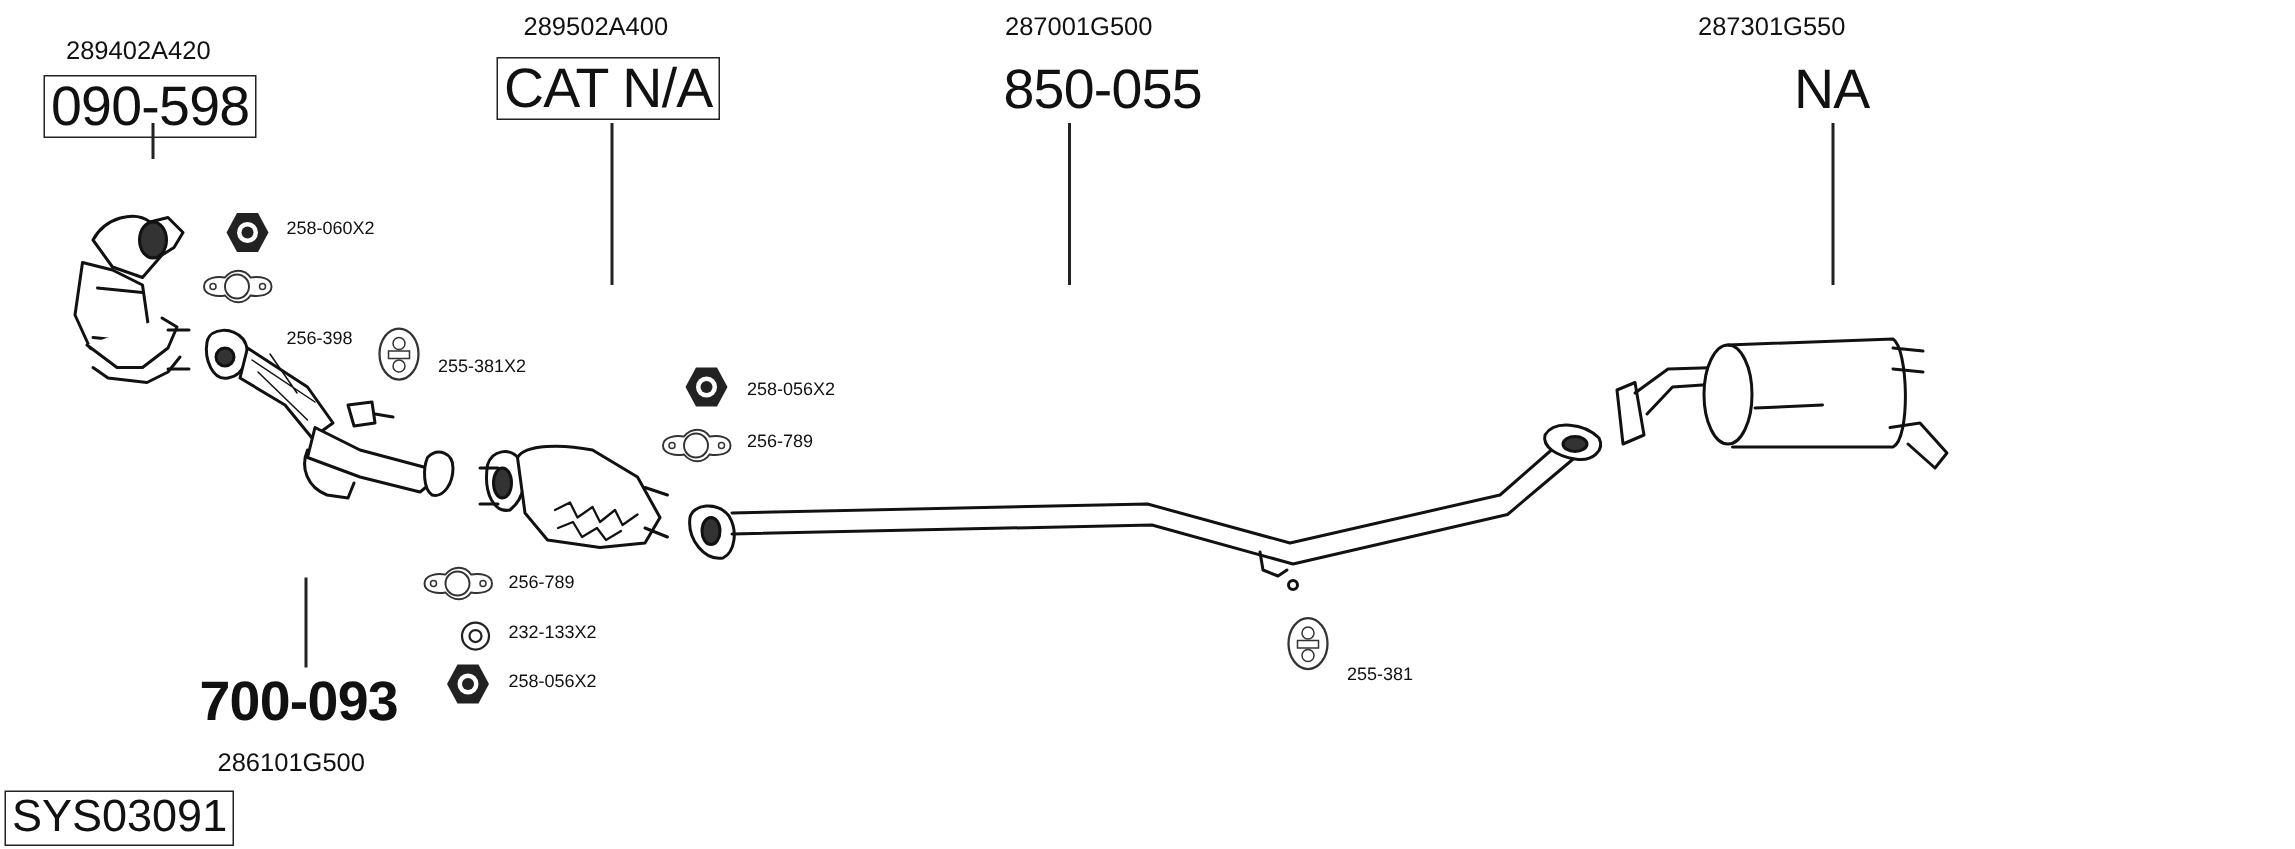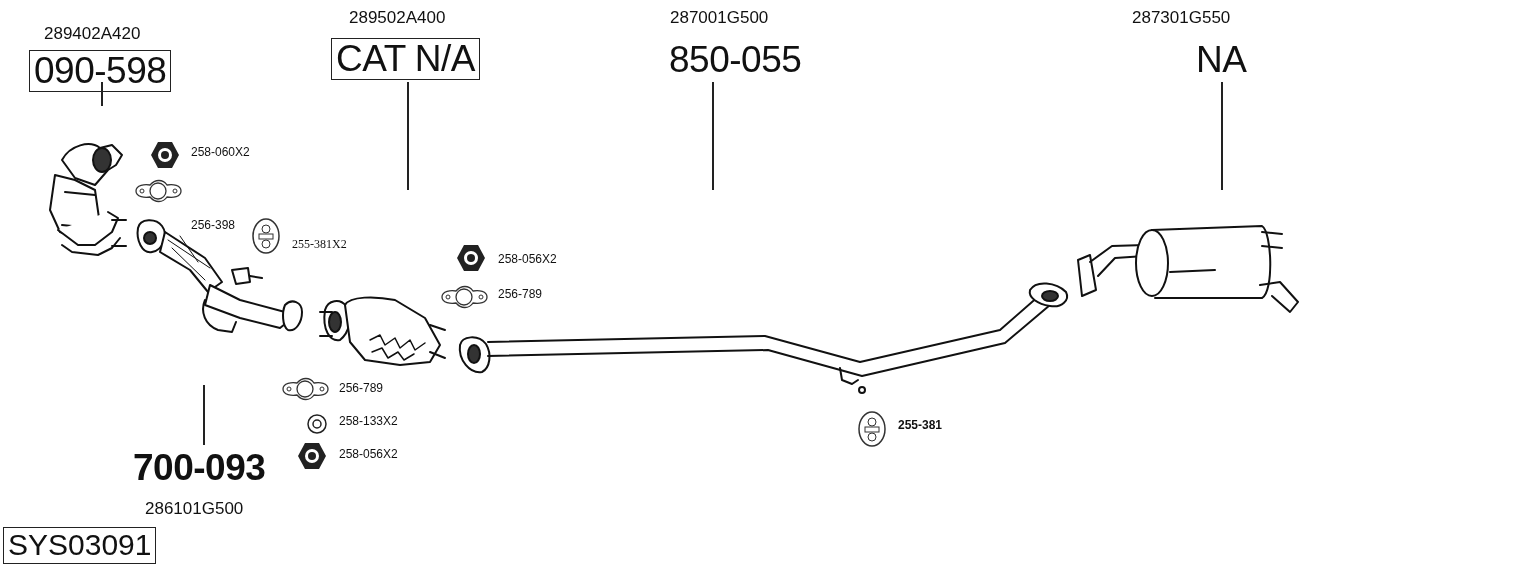--- a/index.html
+++ b/index.html
@@ -116,21 +116,21 @@
     <circle cx="42" cy="13" r="2" fill="none" stroke="#333"></circle>
   </svg>
 <div class="abs small" style="left:191px;top:182px;margin-top:36px;">256-398</div>
 
 <svg class="ico" style="left:251px;top:217px;" width="30" height="38">
     <ellipse cx="15" cy="19" rx="13" ry="17" fill="none" stroke="#333" stroke-width="1.5"></ellipse>
     <circle cx="15" cy="12" r="4" fill="none" stroke="#333"></circle>
     <circle cx="15" cy="27" r="4" fill="none" stroke="#333"></circle>
     <rect x="8" y="17" width="14" height="5" fill="none" stroke="#333"></rect>
   </svg>
-<div class="abs small" style="left:292px;top:237px;font-family:Liberation Serif, serif;">255-381X2</div>
+<div class="abs small" style="left:292px;top:237px;">255-381X2</div>
 
 <svg class="ico" style="left:456px;top:244px;" width="30" height="28">
     <polygon points="8,1 22,1 29,14 22,27 8,27 1,14" fill="#222"></polygon>
     <circle cx="15" cy="14" r="7" fill="#fff"></circle>
     <circle cx="15" cy="14" r="4" fill="#222"></circle>
   </svg>
 <div class="abs small" style="left:498px;top:252px;">258-056X2</div>
 
 <svg class="ico" style="left:439px;top:284px;" width="50" height="26">
     <path d="M3 13 C3 7 12 6 17 7 C22 1 30 1 34 7 C40 6 48 7 48 13 C48 19 40 20 34 19 C30 25 22 25 17 19 C12 20 3 19 3 13 Z" fill="none" stroke="#333" stroke-width="1.3"></path>
@@ -145,28 +145,28 @@
     <circle cx="25" cy="13" r="8" fill="none" stroke="#333" stroke-width="1.3"></circle>
     <circle cx="9" cy="13" r="2" fill="none" stroke="#333"></circle>
     <circle cx="42" cy="13" r="2" fill="none" stroke="#333"></circle>
   </svg>
 <div class="abs small" style="left:339px;top:381px;">256-789</div>
 
 <svg class="ico" style="left:306px;top:413px;" width="22" height="22">
     <circle cx="11" cy="11" r="9" fill="none" stroke="#222" stroke-width="1.5"></circle>
     <circle cx="11" cy="11" r="4" fill="none" stroke="#222" stroke-width="1.5"></circle>
   </svg>
-<div class="abs small" style="left:339px;top:414px;">258-133X2</div>
+<div class="abs small" style="left:339px;top:414px;">232-133X2</div>
 
 <svg class="ico" style="left:297px;top:442px;" width="30" height="28">
     <polygon points="8,1 22,1 29,14 22,27 8,27 1,14" fill="#222"></polygon>
     <circle cx="15" cy="14" r="7" fill="#fff"></circle>
     <circle cx="15" cy="14" r="4" fill="#222"></circle>
   </svg>
 <div class="abs small" style="left:339px;top:447px;">258-056X2</div>
 
 <svg class="ico" style="left:857px;top:410px;" width="30" height="38">
     <ellipse cx="15" cy="19" rx="13" ry="17" fill="none" stroke="#333" stroke-width="1.5"></ellipse>
     <circle cx="15" cy="12" r="4" fill="none" stroke="#333"></circle>
     <circle cx="15" cy="27" r="4" fill="none" stroke="#333"></circle>
     <rect x="8" y="17" width="14" height="5" fill="none" stroke="#333"></rect>
   </svg>
-<div class="abs small" style="left:898px;top:418px;font-weight:bold;">255-381</div>
+<div class="abs small" style="left:898px;top:442px;">255-381</div>
 
 </body></html>

